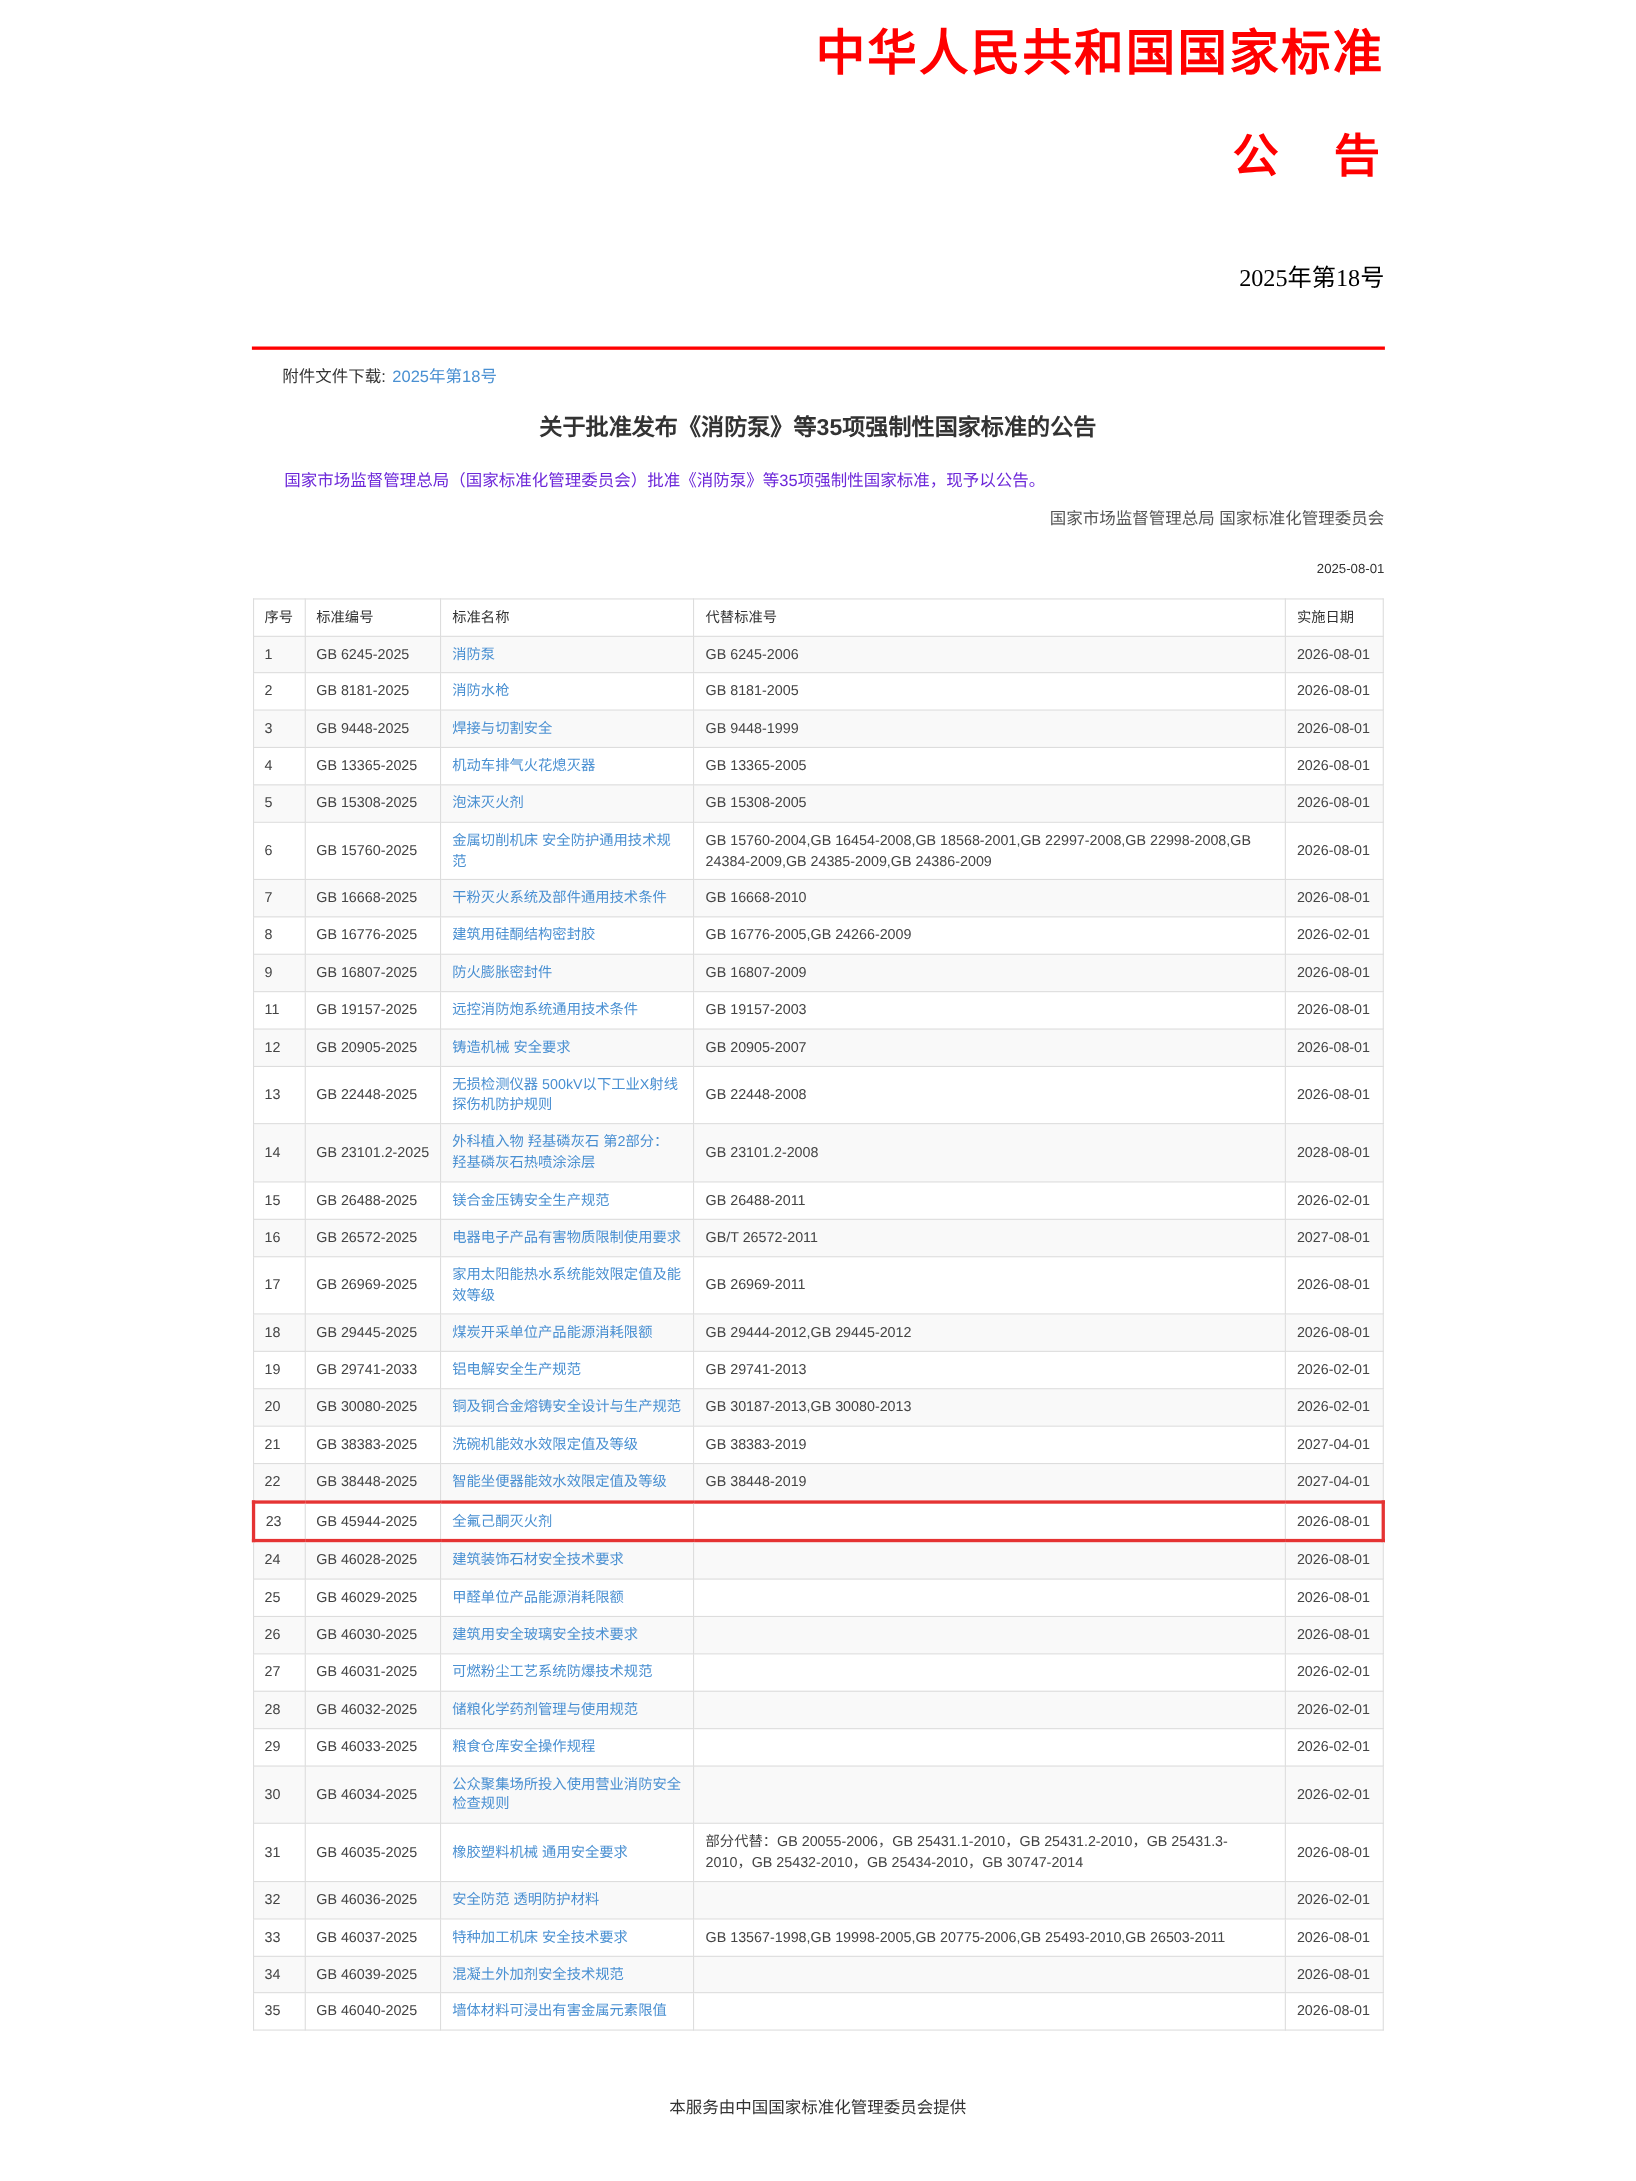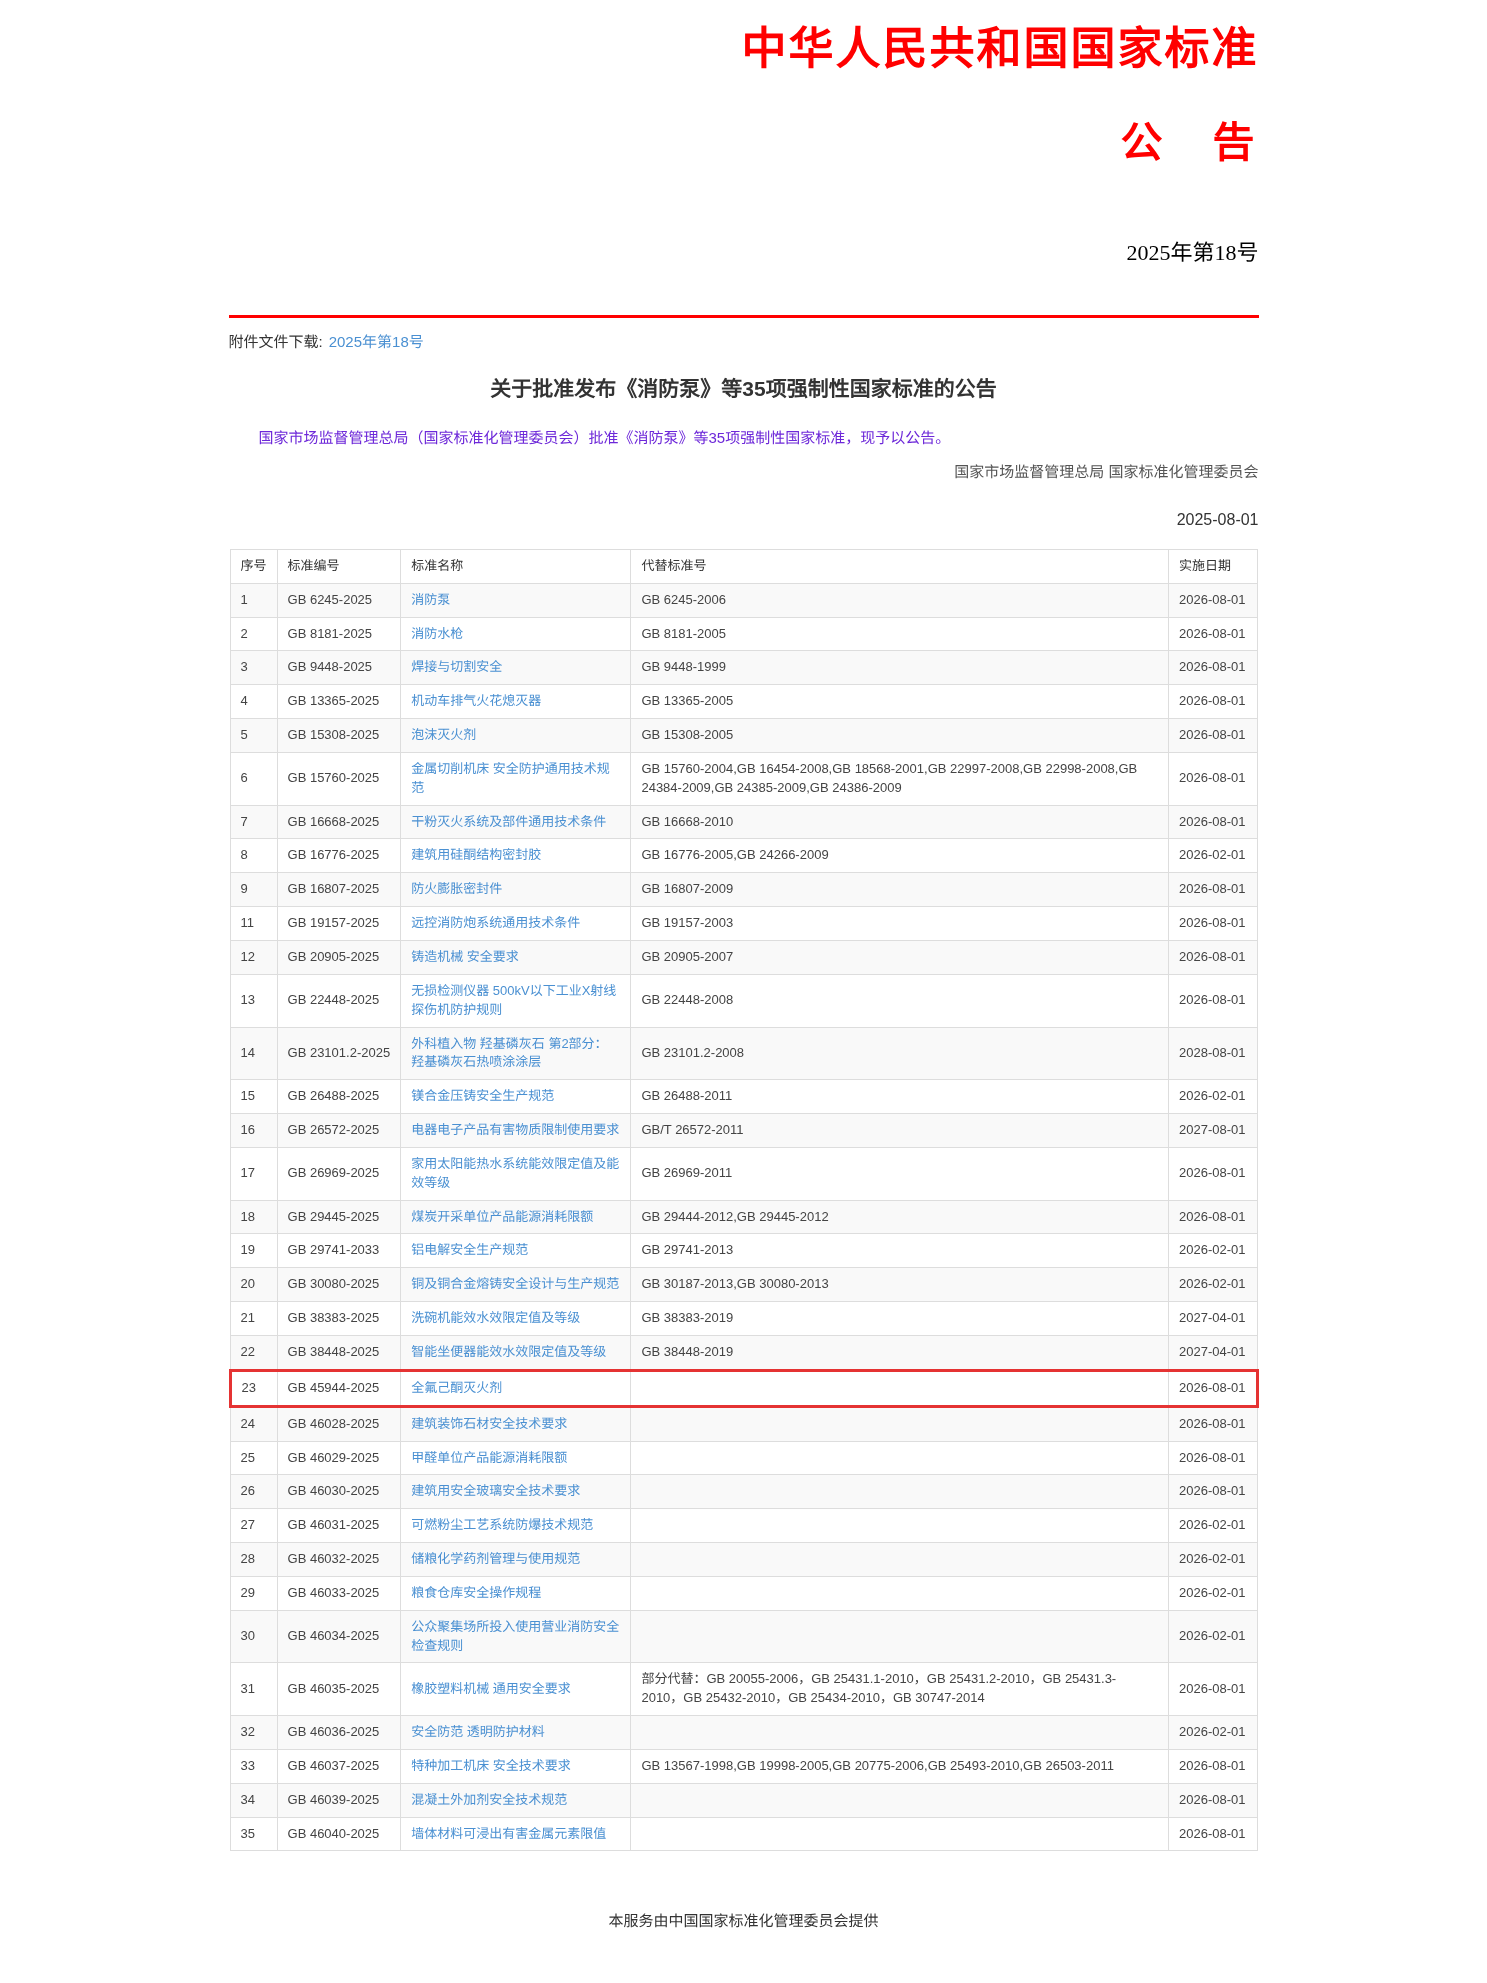--- a/index.html
+++ b/index.html
@@ -30,38 +30,38 @@
     margin-top:42px;line-height:1.2;
   }
   .issue-number{
     color:#000;font-size:22px;margin-top:72px;line-height:1.2;
   }
 
   .divider{
     margin-top:48px;height:3px;background:var(--title-red);border:none;width:100%;
   }
 
-  .attachment-row{margin-top:12px;font-size:15px;color:#333;}
+  .attachment-row{margin-top:12px;font-size:15px;color:#333;margin-left:28px;}
   .attachment-row a{
     color:var(--link-blue);text-decoration:none;margin-left:6px;cursor:pointer;
   }
 
   .ann-title{
     text-align:center;font-size:21px;font-weight:bold;color:#333;
     margin-top:24px;line-height:1.3;
   }
   .ann-body{
     margin-top:24px;font-size:15px;color:#6d28d9;line-height:1.6;
     text-indent:2em;
   }
   .ann-signer{
     margin-top:10px;font-size:15px;color:#555;text-align:right;line-height:1.6;
   }
   .ann-date{
-    margin-top:26px;font-size:16px;color:#333;text-align:right;line-height:1.3;
+    margin-top:26px;font-size:12px;color:#333;text-align:right;line-height:1.3;
   }
 
   table.standards{
     margin-top:18px;width:100%;border-collapse:collapse;
     font-size:13px;color:#444;
   }
   table.standards th, table.standards td{
     border:1px solid var(--border-gray);
     padding:7px 10px;text-align:left;vertical-align:middle;
     line-height:1.45;

